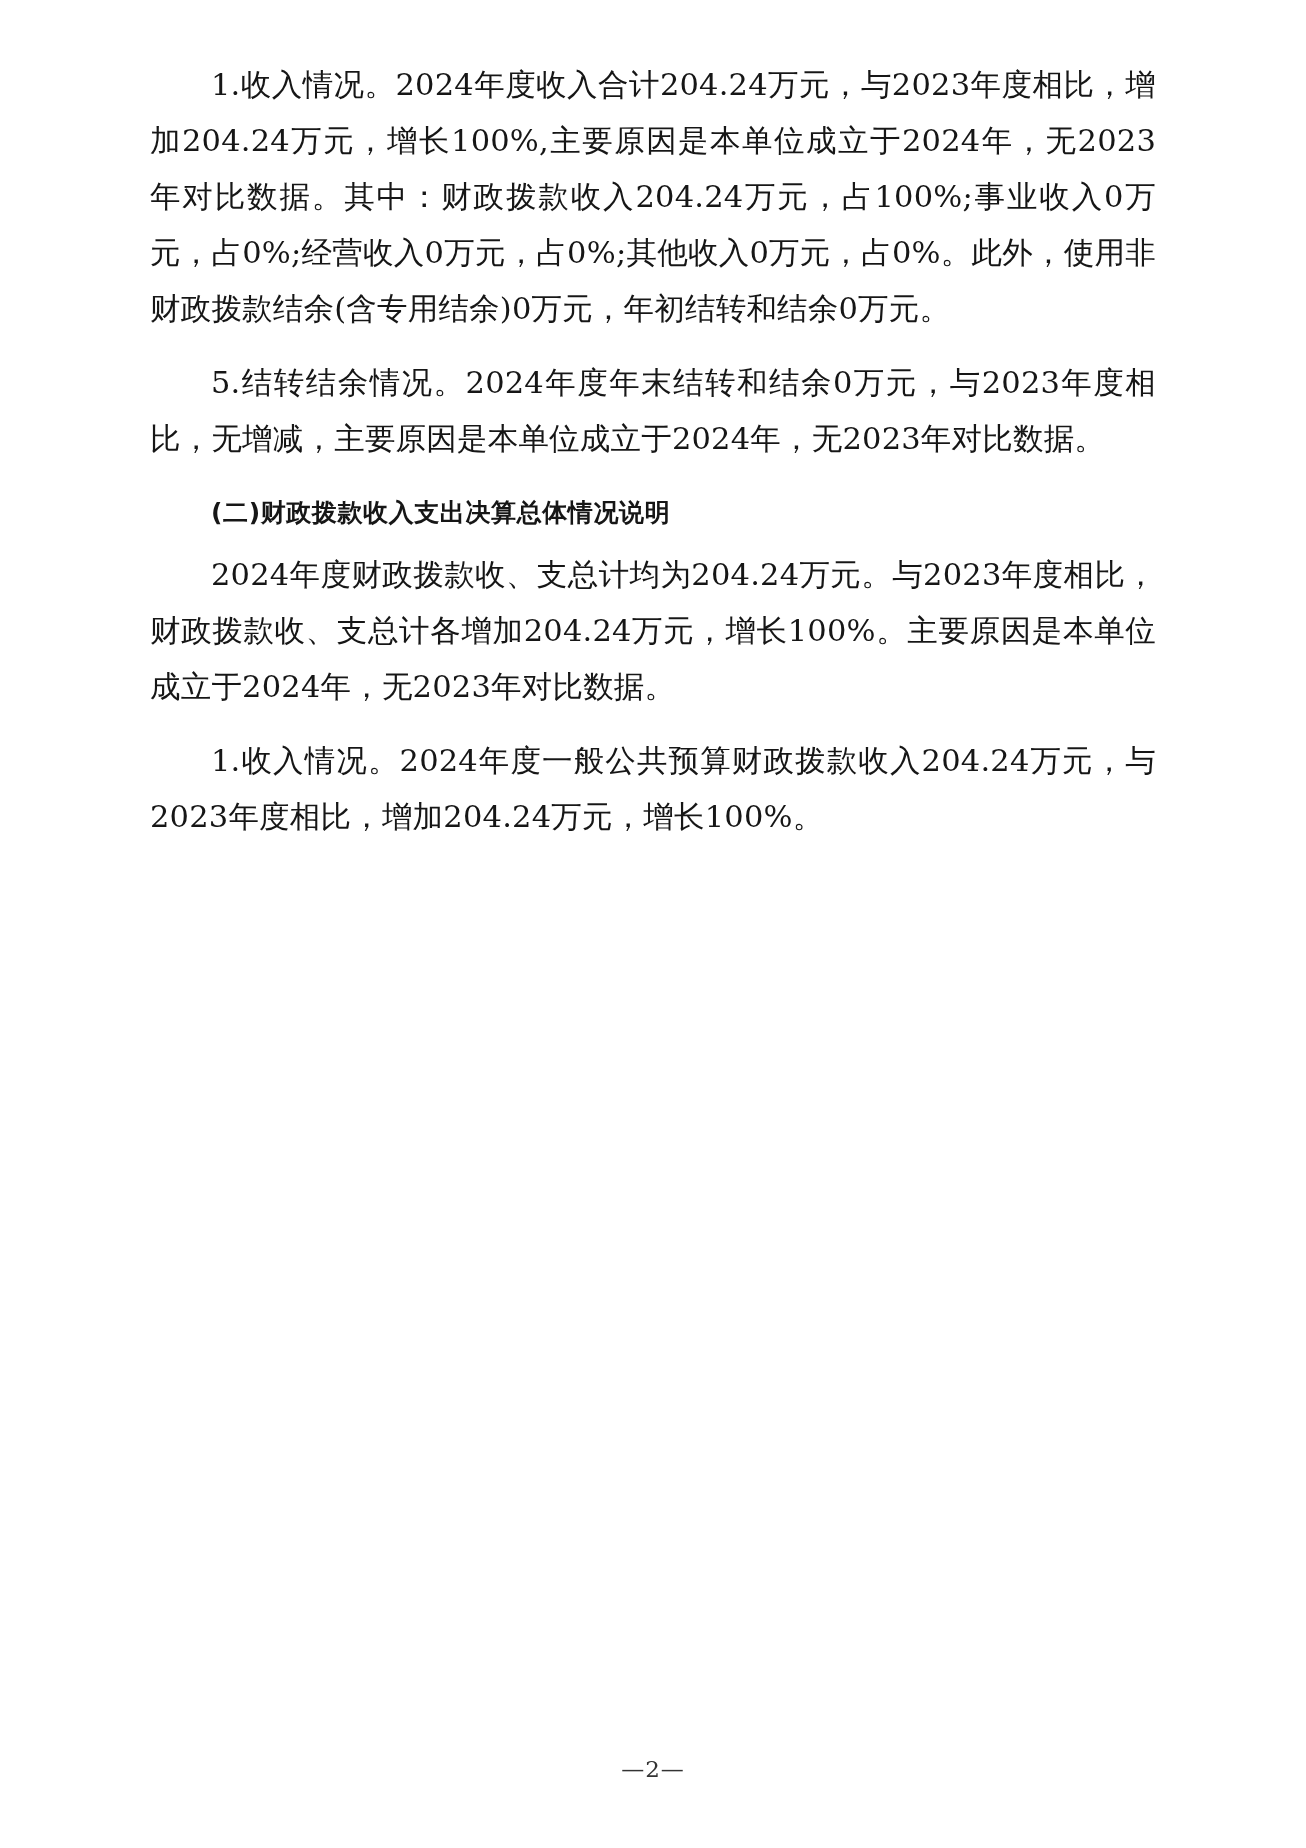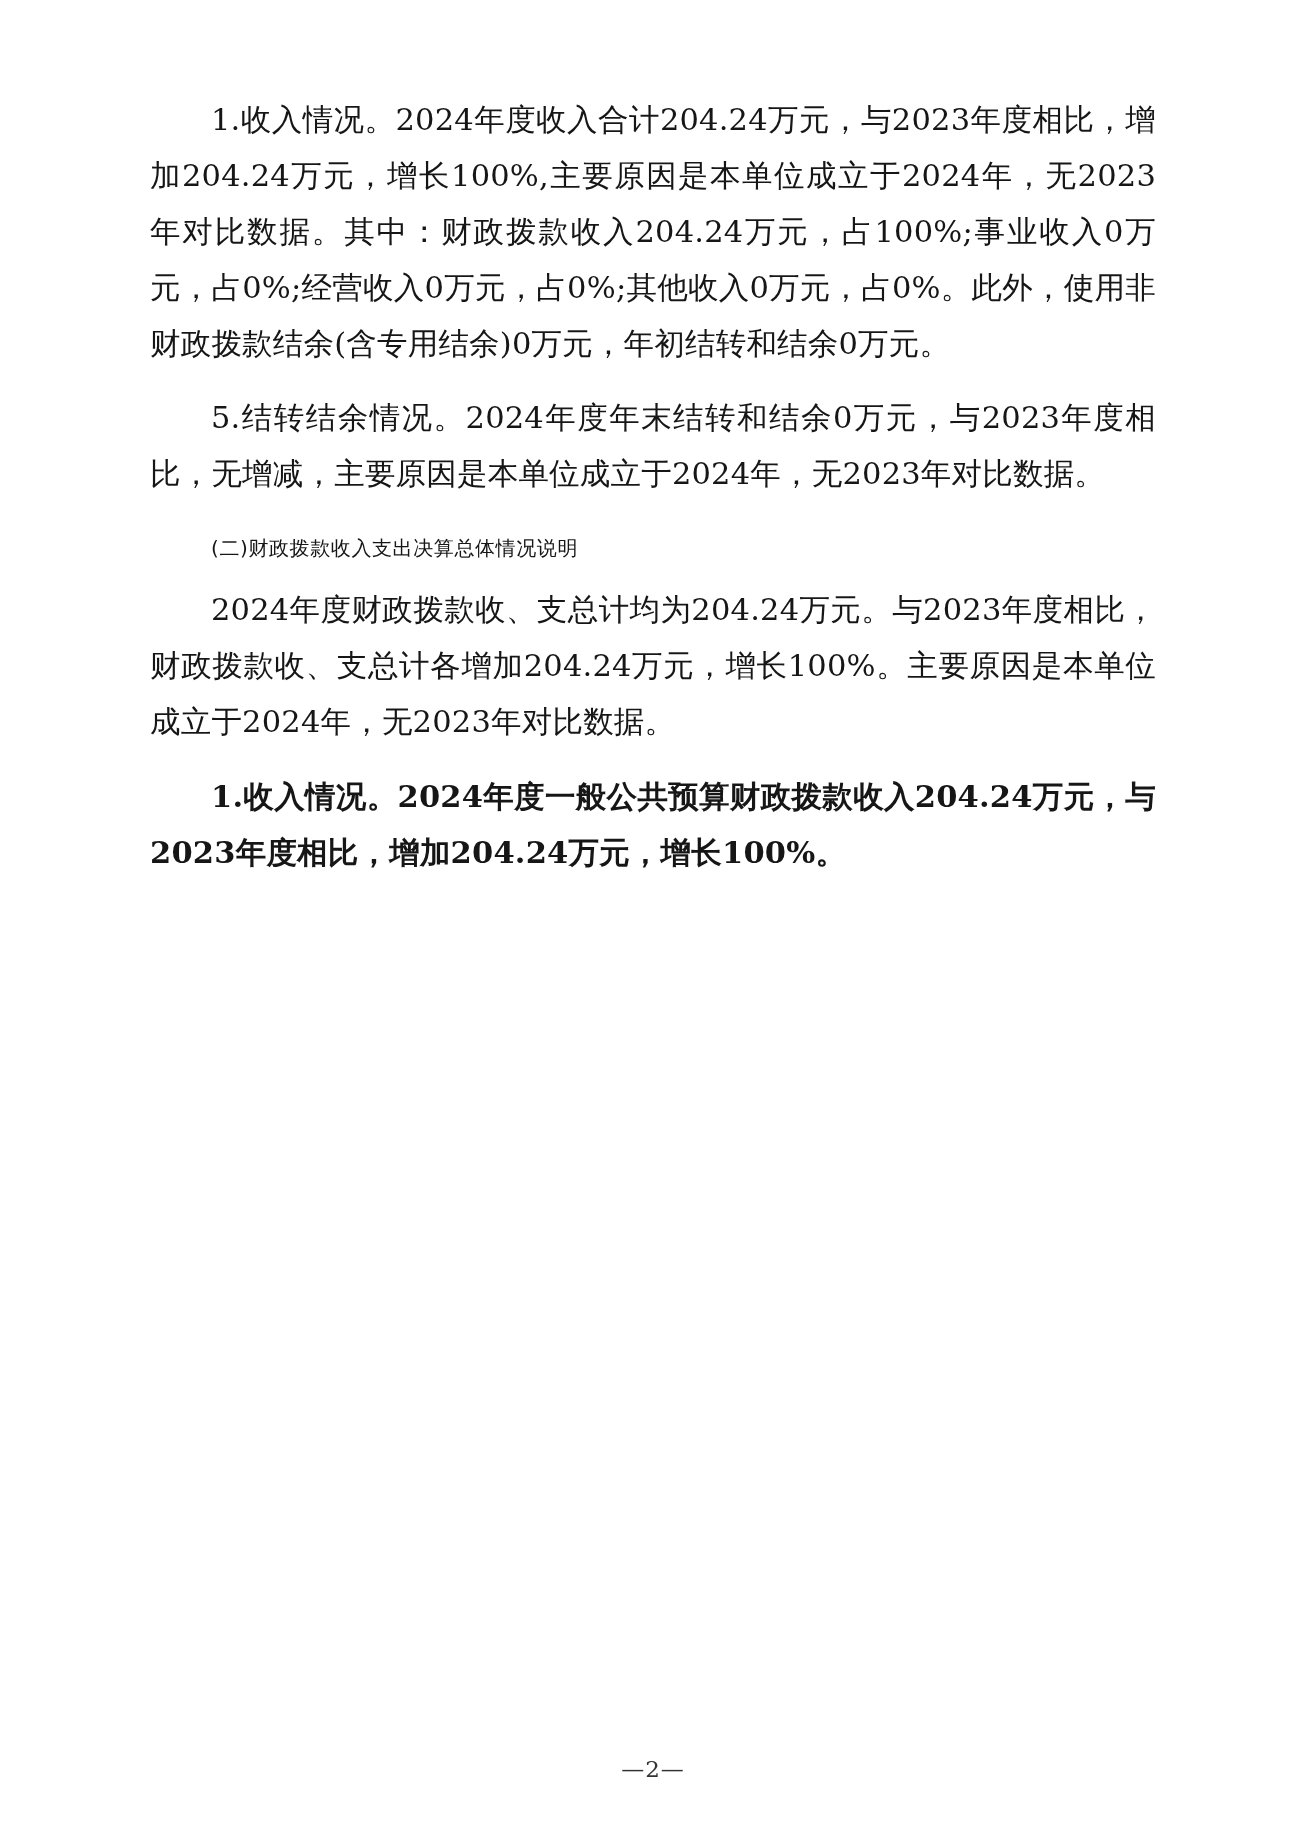--- a/index.html
+++ b/index.html
@@ -13,46 +13,45 @@
     font-family: "DejaVu Serif", "Liberation Serif", serif;
     color: #161616;
     position: relative;
     overflow: hidden;
   }
   .page {
     position: relative;
     width: 1306px;
     height: 1848px;
     box-sizing: border-box;
-    padding: 92px 150px 0 150px;
+    padding: 57px 150px 0 150px;
   }
   .doc-body {
     width: 1006px;
   }
   p {
     margin: 0 0 0 0;
     font-size: 30.5px;
     line-height: 56px;
     text-align: justify;
     text-justify: inter-ideograph;
     letter-spacing: 0.2px;
   }
   .para {
     text-indent: 61px;
     margin-bottom: 18px;
   }
   .para.tight {
     margin-bottom: 16px;
-    font-weight: bold;
   }
   .heading {
     text-indent: 61px;
-    font-weight: normal;
+    font-weight: bold;
     font-family: "DejaVu Sans", "Liberation Sans", sans-serif;
-    font-size: 20px;
+    font-size: 25px;
     line-height: 56px;
     letter-spacing: 0.6px;
     margin-bottom: 6px;
   }
   .footer {
     position: absolute;
     left: 0;
     right: 0;
     bottom: 66px;
     text-align: center;

